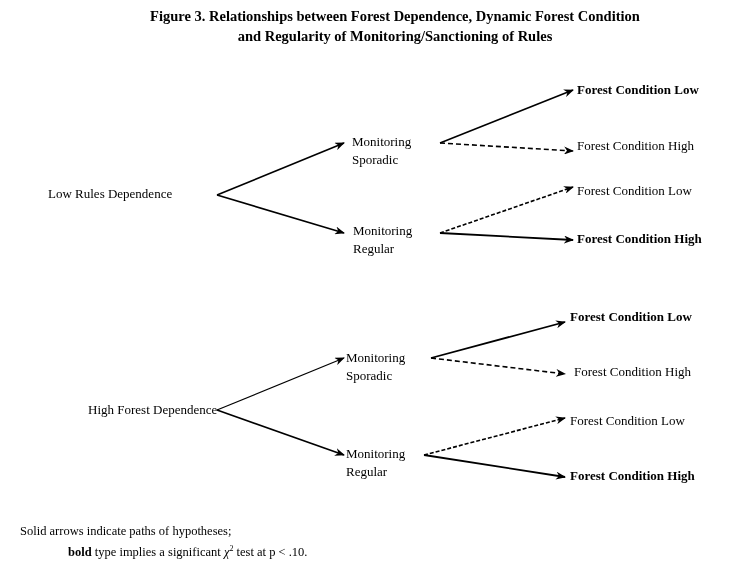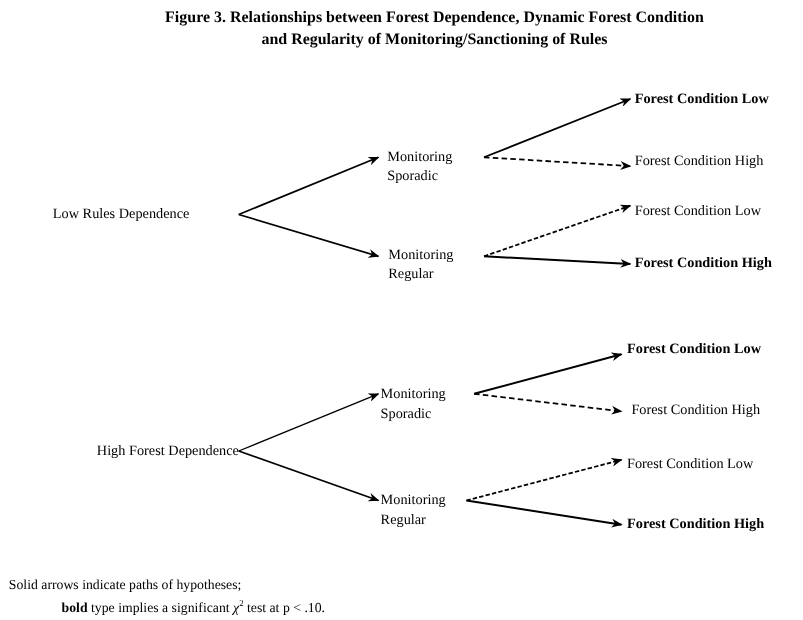--- a/index.html
+++ b/index.html
@@ -5,21 +5,21 @@
     html, body { margin: 0; padding: 0; background: #ffffff; }
     body { width: 730px; height: 564px; position: relative; overflow: hidden;
            font-family: "Liberation Serif", "DejaVu Serif", serif; color: #000; }
     .title { position: absolute; left: 0; width: 790px; text-align: center;
              font-weight: bold; font-size: 14.5px; line-height: 20px; }
     .t1 { top: 6px; }
     .t2 { top: 26px; }
     .lbl { position: absolute; font-size: 13px; line-height: 18px; white-space: nowrap; }
     .b { font-weight: bold; }
     svg#diagram { position: absolute; left: 0; top: 0; }
-    .note { position: absolute; left: 8px; font-size: 12.5px; line-height: 17px; white-space: nowrap; }
+    .note { position: absolute; left: 20px; font-size: 12.5px; line-height: 17px; white-space: nowrap; }
     sup { font-size: 8px; }
   </style>
 </head>
 <body>
 
 <div class="title t1">Figure 3. Relationships between Forest Dependence, Dynamic Forest Condition</div>
 <div class="title t2">and Regularity of Monitoring/Sanctioning of Rules</div>
 
 <svg id="diagram" width="730" height="564">
   <defs>

